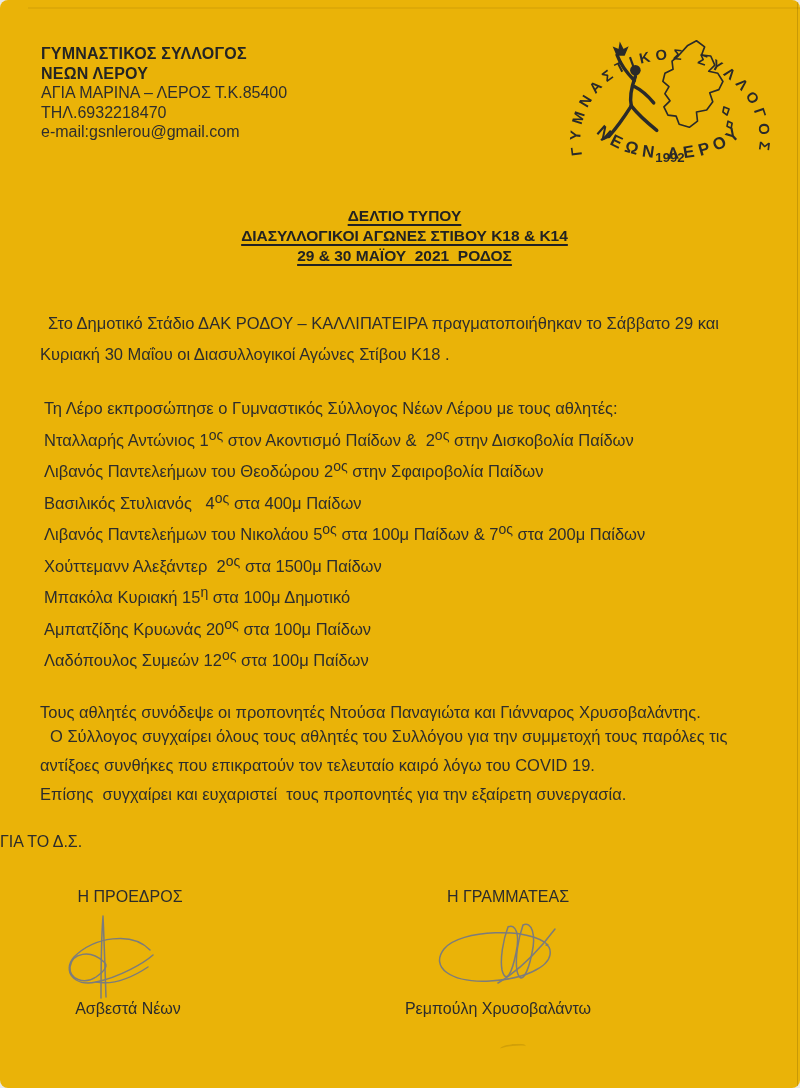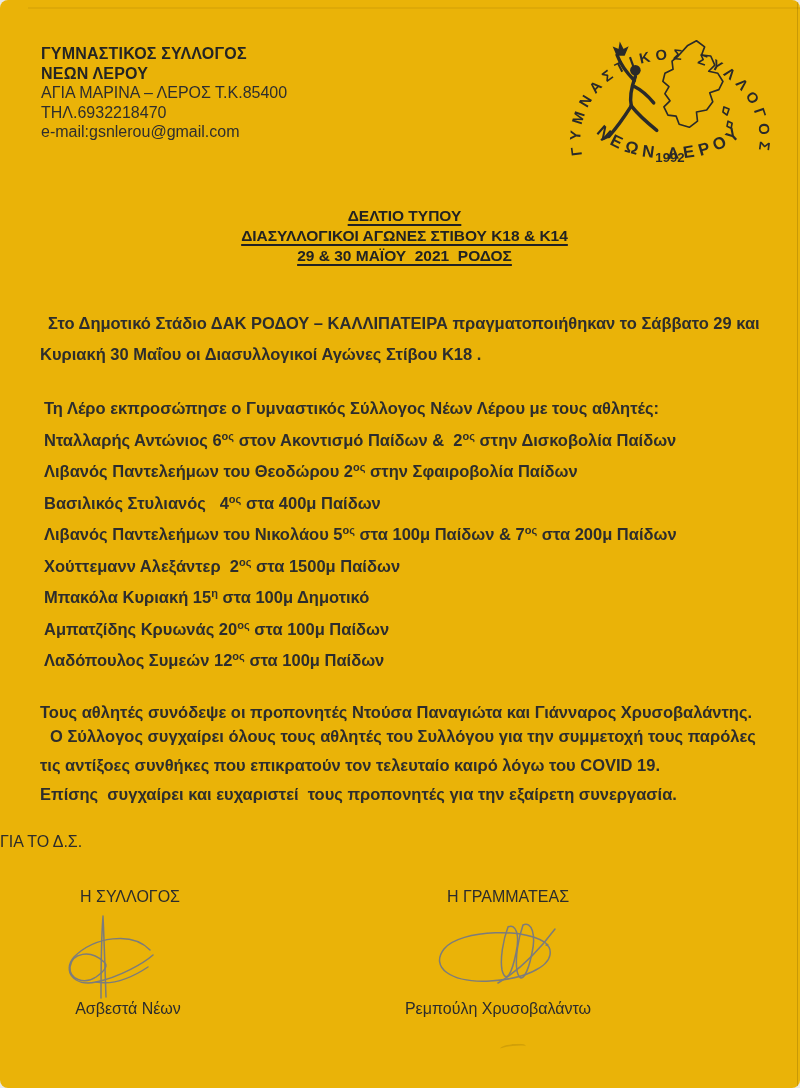--- a/index.html
+++ b/index.html
@@ -30,26 +30,26 @@
   .logo svg{width:100%;height:100%;}
   .logo text{font-family:"Liberation Sans","DejaVu Sans",sans-serif;font-weight:bold;fill:#2a2a2a;}
 
   
   .title-block{position:absolute;left:0;top:206px;width:800px;text-align:center;
     font-size:15.5px;font-weight:bold;line-height:20px;color:#222;}
   .title-line{white-space:pre;text-decoration:underline;text-underline-offset:3px;
     text-decoration-thickness:1.5px;padding-left:9px;}
 
   
-  .bodytext{font-size:16.5px;color:#2d2d2d;font-weight:bold;}
+  .bodytext{font-size:16.5px;color:#2d2d2d;}
   .intro{position:absolute;left:40px;top:308px;width:730px;line-height:31px;
     text-indent:8px;white-space:pre-wrap;}
   .athletes-block{position:absolute;left:44px;top:393px;width:740px;line-height:31.5px;}
   .athletes-block .line{white-space:pre-wrap;}
-  .athletes-block sup{font-size:11px;line-height:0;vertical-align:6px;letter-spacing:0;margin-top:27px;}
+  .athletes-block sup{font-size:14px;line-height:0;vertical-align:6px;letter-spacing:0;margin-top:27px;}
   .coaches{position:absolute;left:40px;top:698px;width:740px;line-height:29px;white-space:pre-wrap;}
   .closing-block{position:absolute;left:40px;top:722px;width:732px;line-height:29px;}
   .closing-block .p1{text-indent:10px;white-space:pre-wrap;}
   .closing-block .p2{white-space:pre-wrap;}
 
   
   .for-board{position:absolute;left:0;top:833px;width:770px;text-align:left;
     font-size:16px;color:#2c2c2c;}
   .sig-title{position:absolute;top:888px;font-size:16px;color:#2c2c2c;transform:translateX(-50%);white-space:nowrap;}
   .sig-title.president{left:130px;}
@@ -116,41 +116,41 @@
     <div class="title-line">ΔΕΛΤΙΟ ΤΥΠΟΥ</div>
     <div class="title-line">ΔΙΑΣΥΛΛΟΓΙΚΟΙ ΑΓΩΝΕΣ ΣΤΙΒΟΥ Κ18 &amp; Κ14</div>
     <div class="title-line">29 &amp; 30 ΜΑΪΟΥ  2021  ΡΟΔΟΣ</div>
   </div>
 
   <div class="bodytext intro">Στο Δημοτικό Στάδιο ΔΑΚ ΡΟΔΟΥ – ΚΑΛΛΙΠΑΤΕΙΡΑ πραγματοποιήθηκαν το Σάββατο 29 και Κυριακή 30 Μαΐου οι Διασυλλογικοί Αγώνες Στίβου Κ18 .</div>
 
   <div class="bodytext athletes-block">
     <div class="line">Τη Λέρο εκπροσώπησε ο Γυμναστικός Σύλλογος Νέων Λέρου με τους αθλητές:</div>
     <div>
-        <div class="line"><span>Νταλλαρής Αντώνιος 6</span><sup>ος</sup><span> στον Ακοντισμό Παίδων &amp;  2</span><sup>ος</sup><span> στην Δισκοβολία Παίδων</span></div>
+        <div class="line"><span>Νταλλαρής Αντώνιος 1</span><sup>ος</sup><span> στον Ακοντισμό Παίδων &amp;  2</span><sup>ος</sup><span> στην Δισκοβολία Παίδων</span></div>
         <div class="line"><span>Λιβανός Παντελεήμων του Θεοδώρου 2</span><sup>ος</sup><span> στην Σφαιροβολία Παίδων</span></div>
         <div class="line"><span>Βασιλικός Στυλιανός   4</span><sup>ος</sup><span> στα 400μ Παίδων</span></div>
         <div class="line"><span>Λιβανός Παντελεήμων του Νικολάου 5</span><sup>ος</sup><span> στα 100μ Παίδων &amp; 7</span><sup>ος</sup><span> στα 200μ Παίδων</span></div>
         <div class="line"><span>Χούττεμανν Αλεξάντερ  2</span><sup>ος</sup><span> στα 1500μ Παίδων</span></div>
         <div class="line"><span>Μπακόλα Κυριακή 15</span><sup>η</sup><span> στα 100μ Δημοτικό</span></div>
         <div class="line"><span>Αμπατζίδης Κρυωνάς 20</span><sup>ος</sup><span> στα 100μ Παίδων</span></div>
         <div class="line"><span>Λαδόπουλος Συμεών 12</span><sup>ος</sup><span> στα 100μ Παίδων</span></div>
       </div>
   </div>
 
   <div class="bodytext coaches">Τους αθλητές συνόδεψε οι προπονητές Ντούσα Παναγιώτα και Γιάνναρος Χρυσοβαλάντης.</div>
 
   <div class="bodytext closing-block">
     <div class="p1">Ο Σύλλογος συγχαίρει όλους τους αθλητές του Συλλόγου για την συμμετοχή τους παρόλες τις αντίξοες συνθήκες που επικρατούν τον τελευταίο καιρό λόγω του COVID 19.</div>
     <div class="p2">Επίσης  συγχαίρει και ευχαριστεί  τους προπονητές για την εξαίρετη συνεργασία.</div>
   </div>
 
   <div class="for-board">ΓΙΑ ΤΟ Δ.Σ.</div>
 
-  <div class="sig-title president">Η ΣΥΛΛΟΓΟΣ</div>
+  <div class="sig-title president">Η ΠΡΟΕΔΡΟΣ</div>
   <div class="sig-title secretary">Η ΓΡΑΜΜΑΤΕΑΣ</div>
 
   <svg class="sig-svg president" viewBox="0 0 180 100">
     <path d="M41,93 C41,60 42,24 43,11 C44,30 45,65 46,92"></path>
     <path d="M90,45 C72,26 34,32 14,52 C2,66 14,82 36,77 C60,72 84,58 93,50"></path>
     <path d="M44,57 C30,44 12,48 10,62 C9,74 24,80 36,72 C46,65 48,60 44,57"></path>
     <path d="M36,77 C52,80 70,74 88,62"></path>
   </svg>
   <svg class="sig-svg secretary" viewBox="0 0 170 85">
     <path d="M128,30 C110,12 40,14 24,34 C10,52 30,68 70,66 C105,64 128,52 130,40 C131,33 128,30 126,30"></path>

